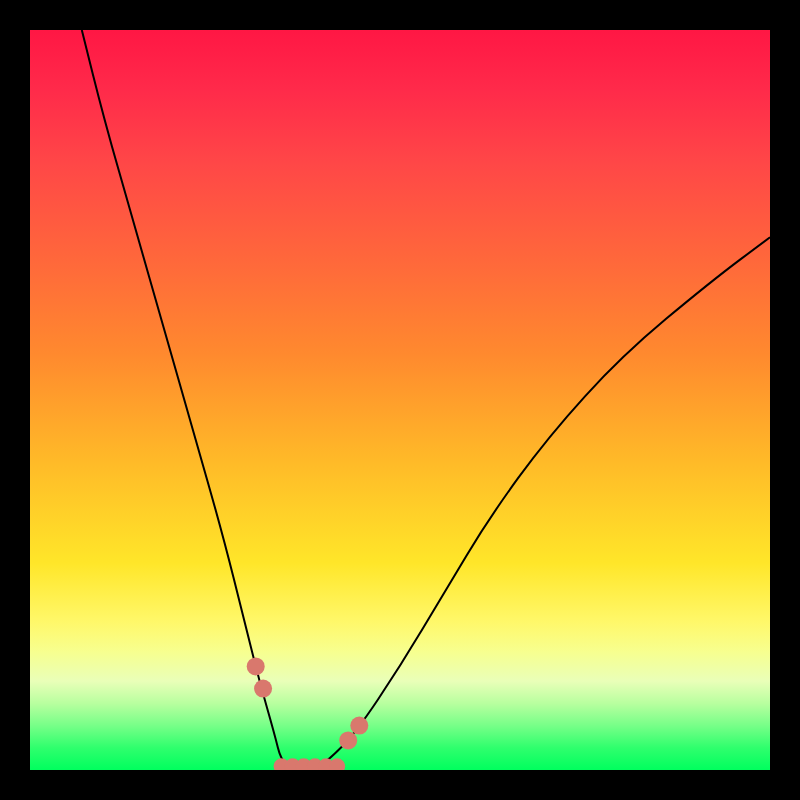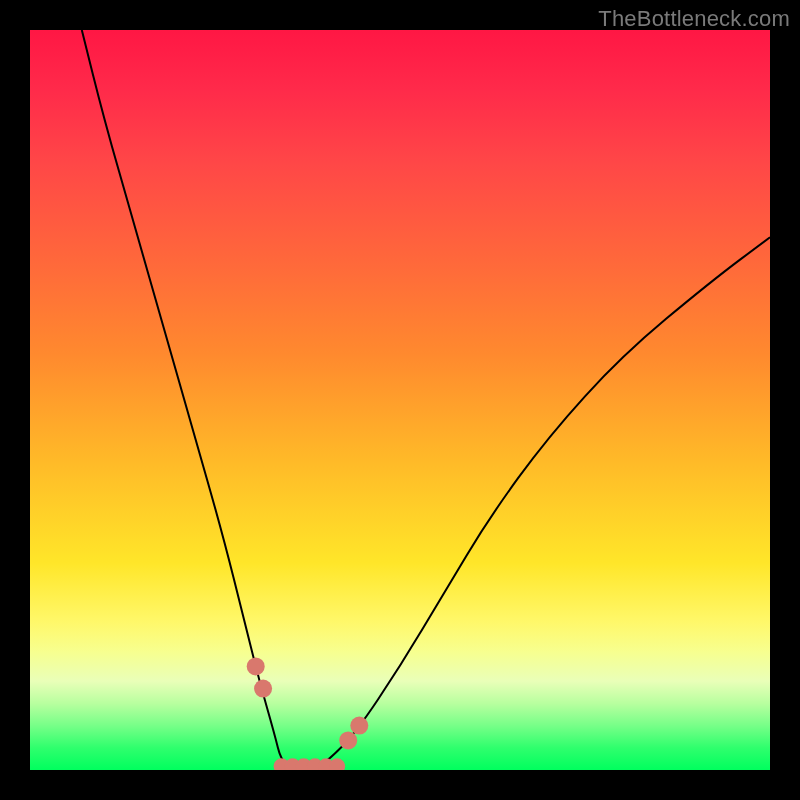--- a/index.html
+++ b/index.html
@@ -69,21 +69,20 @@
     fill: #d9786d;
   }
   .floor-dot {
     fill: #d9786d;
   }
 </style>
 </head>
 <body>
 
 <div class="frame">
-  <div class="watermark">TheBottleneck.com</div>
 
   <div class="plot-area">
     <svg class="curve-svg" viewBox="0 0 740 740" preserveAspectRatio="none">
       <path id="curve-path" class="curve-path" d="M 51.800000000000004 0 Q 51.800000000000004 0 62.900000000000006 44.39999999999998 Q 74 88.79999999999995 88.80000000000001 140.59999999999997 Q 103.60000000000001 192.39999999999998 118.4 244.2 Q 133.2 296 148 347.79999999999995 Q 162.8 399.59999999999997 177.60000000000002 451.4 Q 192.4 503.2 203.5 547.6 Q 214.6 592 222 621.6 Q 229.4 651.2 236.8 677.1 Q 244.20000000000002 703 247.90000000000003 717.8 Q 251.60000000000002 732.6 259 736.3 Q 266.4 740 273.79999999999995 740 Q 281.2 740 288.6 736.3 Q 296 732.6 310.8 717.8 Q 325.6 703 347.8 669.7 Q 370 636.4 392.20000000000005 599.4 Q 414.40000000000003 562.4 436.6 525.4 Q 458.8 488.4 488.4 447.7 Q 518 407 555 366.29999999999995 Q 592 325.59999999999997 636.4000000000001 288.59999999999997 Q 680.8000000000001 251.59999999999997 710.4000000000001 229.4 L 740 207.20000000000005"></path>
       <g id="markers-left">
           <circle cx="225.7" cy="636.4" r="9" class="marker"></circle>
           <circle cx="233.1" cy="658.6" r="9" class="marker"></circle>
         </g>
       <g id="markers-right">
           <circle cx="318.2" cy="710.4" r="9" class="marker"></circle>

